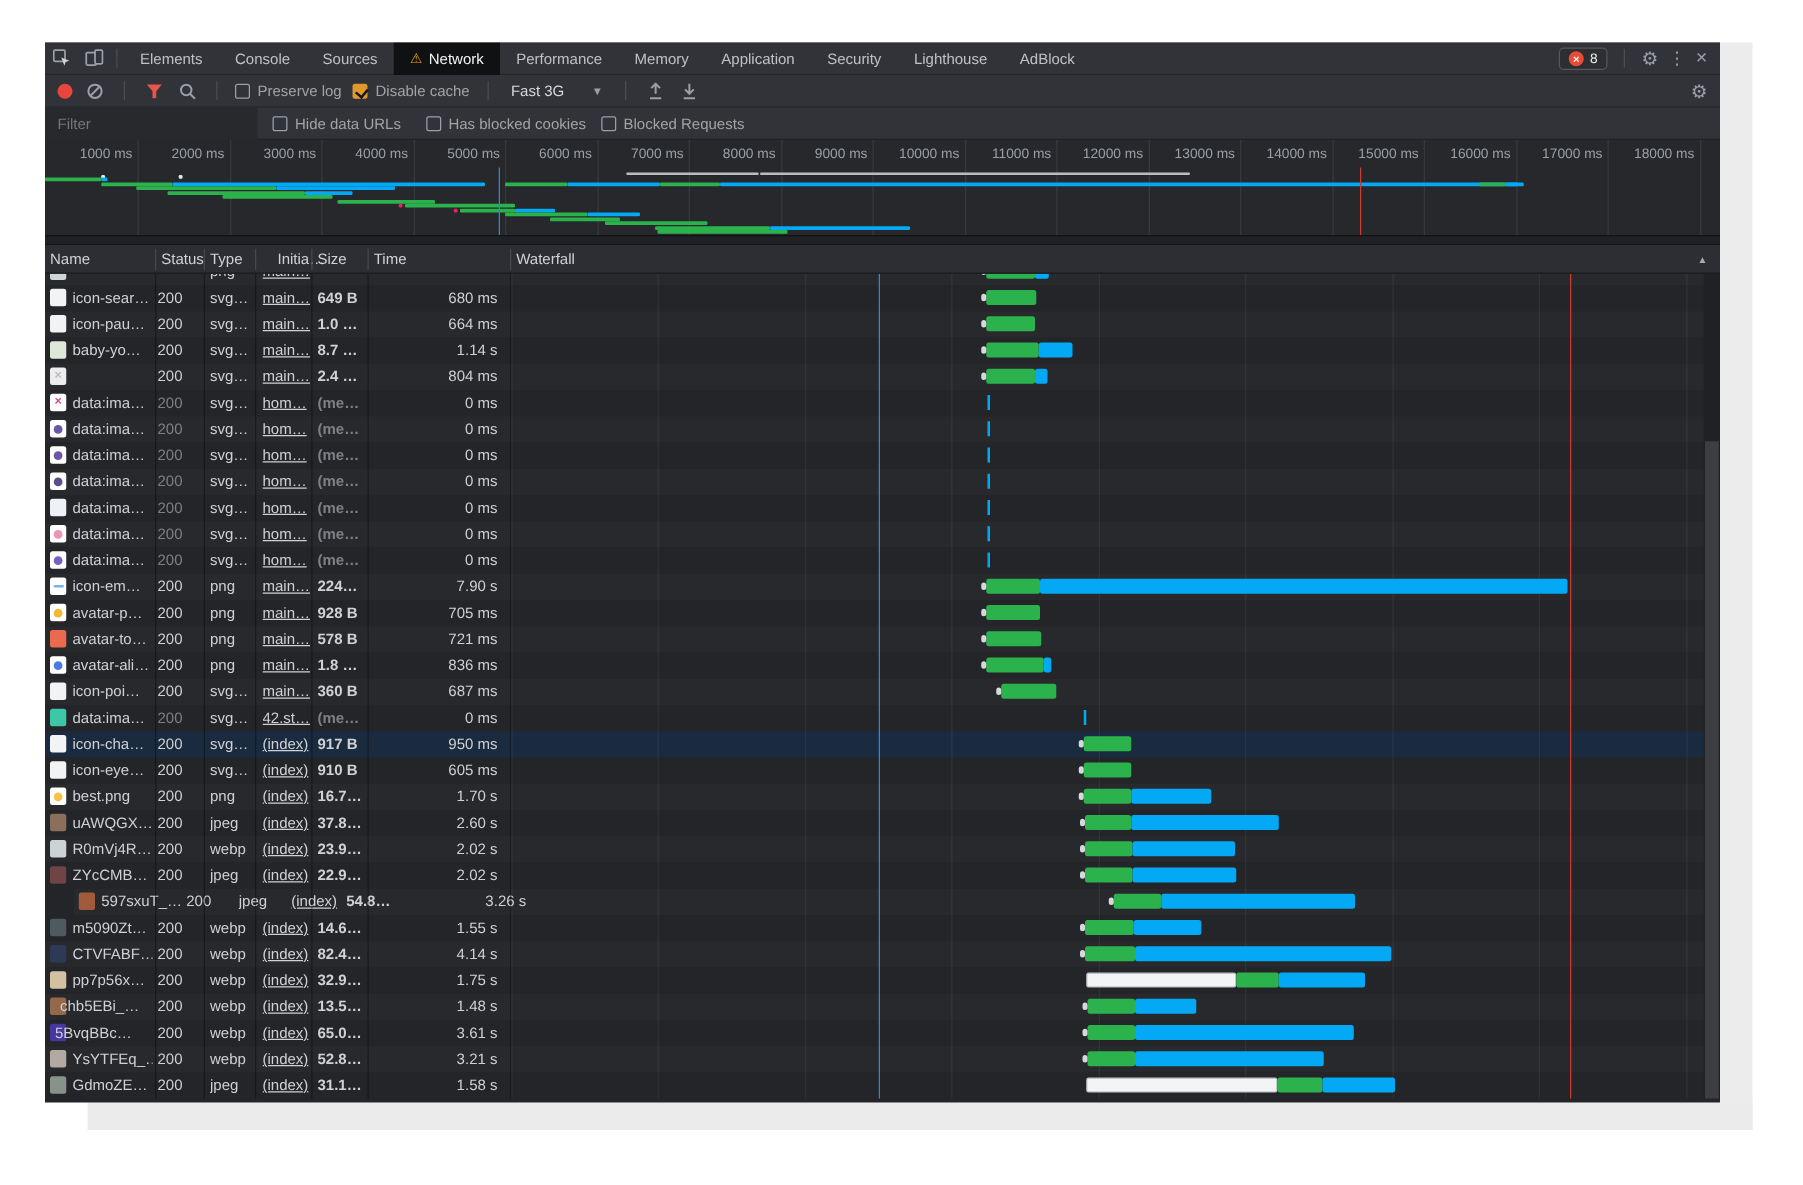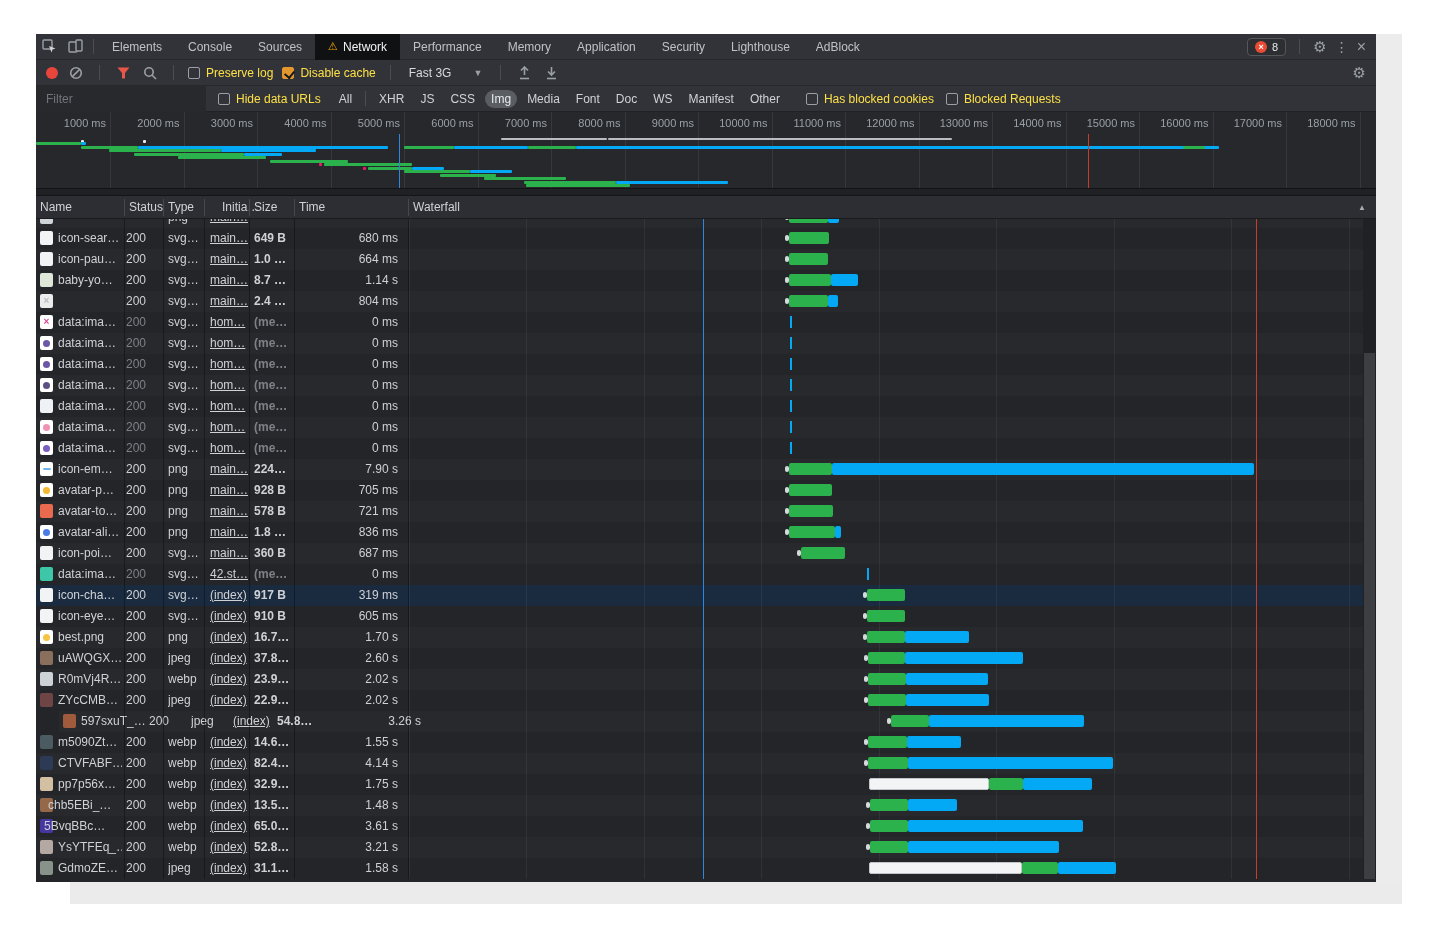--- a/index.html
+++ b/index.html
@@ -22,21 +22,21 @@
   .tab-right{margin-left:auto;display:flex;align-items:center;gap:8px;padding-right:10px;}
   .badge{display:flex;align-items:center;gap:5px;border:1px solid #55575b;border-radius:4px;padding:2px 7px;background:#2c2e32;cursor:pointer;}
   .err-circle{width:12px;height:12px;border-radius:50%;background:#e94b35;color:#fff;font-size:9px;line-height:12px;text-align:center;font-weight:bold;}
   .badge-count{color:#e8eaed;font-size:11px;}
   .bar-ico{color:#9aa0a6;cursor:pointer;}
 
   
   .toolbar{position:absolute;left:0;top:26px;width:1340px;height:26px;background:#313338;display:flex;align-items:center;padding-left:10px;box-sizing:border-box;border-bottom:1px solid #26282c;gap:9px;}
   .rec-dot{width:12px;height:12px;border-radius:50%;background:#e8463c;flex:0 0 auto;cursor:pointer;}
   .ticon{display:flex;align-items:center;justify-content:center;width:18px;height:18px;flex:0 0 auto;cursor:pointer;}
-  .chk{display:flex;align-items:center;gap:6px;color:#fde047;white-space:nowrap;cursor:pointer;}
+  .chk{display:flex;align-items:center;gap:6px;color:#a3a3a3;white-space:nowrap;cursor:pointer;}
   .box{width:12px;height:12px;border:1px solid #9aa0a6;border-radius:2px;box-sizing:border-box;background:transparent;position:relative;flex:0 0 auto;}
   .box.checked{background:#e2972f;border-color:#e2972f;}
   .box.checked::after{content:"";position:absolute;left:2.5px;top:1px;width:5px;height:7px;border:solid #17181a;border-width:0 2px 2px 0;transform:rotate(40deg);}
   .throttle{display:flex;align-items:center;gap:22px;color:#d8d9dc;cursor:pointer;padding:0 4px;}
   .dd{color:#9aa0a6;font-size:9px;}
   .gear-right{position:absolute;right:10px;top:4px;font-size:15px;color:#9aa0a6;cursor:pointer;}
 
   
   .filterbar{position:absolute;left:0;top:52px;width:1340px;height:26px;background:#313338;display:flex;align-items:center;border-bottom:1px solid #202124;box-sizing:border-box;gap:12px;}
   .filter-input{width:160px;height:26px;background:#27292d;border:none;outline:none;color:#d0d2d6;padding:0 0 0 10px;font-size:12px;font-family:inherit;flex:0 0 auto;}
@@ -214,34 +214,20 @@
     </span>
     <span class="gear-right glyph">⚙</span>
   </div>
 
   <div class="filterbar">
     <input class="filter-input" placeholder="Filter" style="">
     <label class="chk">
       <span class="box"></span>
       <span>Hide data URLs</span>
     </label>
-    <div id="pills">
-        <span class="pill">All</span>
-        <span class="vsep pillsep"></span>
-        <span class="pill">XHR</span>
-        <span class="pill">JS</span>
-        <span class="pill">CSS</span>
-        <span class="pill sel">Img</span>
-        <span class="pill">Media</span>
-        <span class="pill">Font</span>
-        <span class="pill">Doc</span>
-        <span class="pill">WS</span>
-        <span class="pill">Manifest</span>
-        <span class="pill">Other</span>
-      </div>
     <label class="chk" style="margin-left:8px;">
       <span class="box"></span>
       <span>Has blocked cookies</span>
     </label>
     <label class="chk">
       <span class="box"></span>
       <span>Blocked Requests</span>
     </label>
   </div>
 
@@ -579,21 +565,21 @@
         </div>
       </div>
       <div class="row alt sel" style="top: 366px; height: 21px;">
         <div class="row-inner">
           <div class="ficon" style="background: rgb(242, 243, 245);"></div>
           <div class="cell c-name" style="left: 22px;">icon-cha…</div>
           <div class="cell c-status" style="left: 90px;">200</div>
           <div class="cell c-type" style="left: 132px;">svg…</div>
           <div class="cell c-init" style="left: 174px;">(index)</div>
           <div class="cell c-size" style="left: 218px;">917 B</div>
-          <div class="cell c-time">319 ms</div>
+          <div class="cell c-time">950 ms</div>
           <div class="bar g first" style="left: 831px; width: 38px;"></div>
         </div>
       </div>
       <div class="row" style="top: 387px; height: 21px;">
         <div class="row-inner">
           <div class="ficon" style="background: rgb(242, 243, 245);"></div>
           <div class="cell c-name" style="left: 22px;">icon-eye…</div>
           <div class="cell c-status" style="left: 90px;">200</div>
           <div class="cell c-type" style="left: 132px;">svg…</div>
           <div class="cell c-init" style="left: 174px;">(index)</div>

